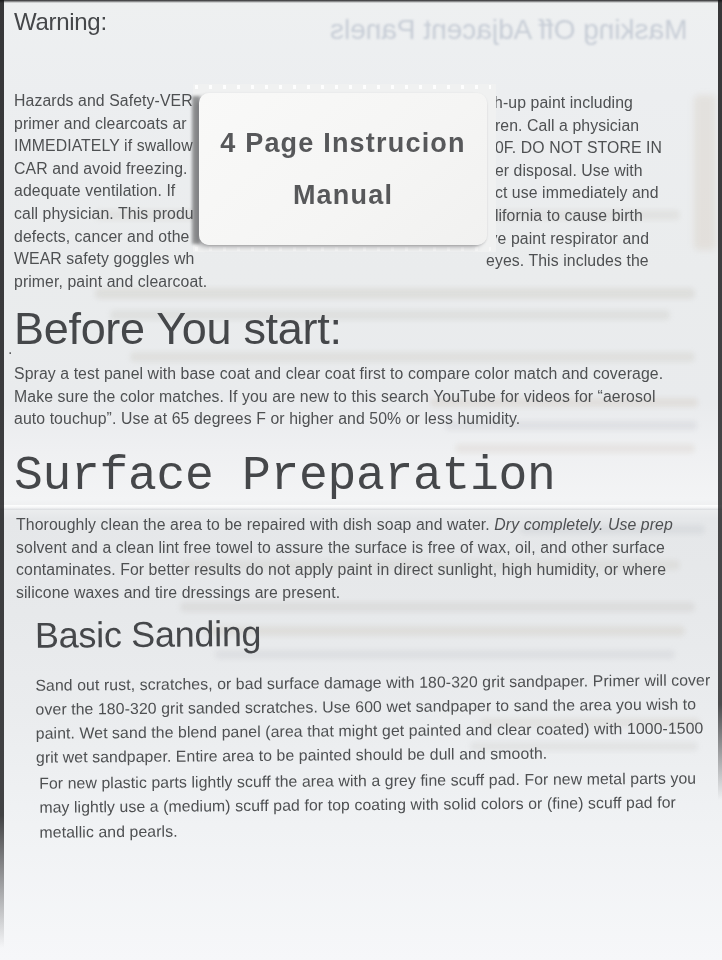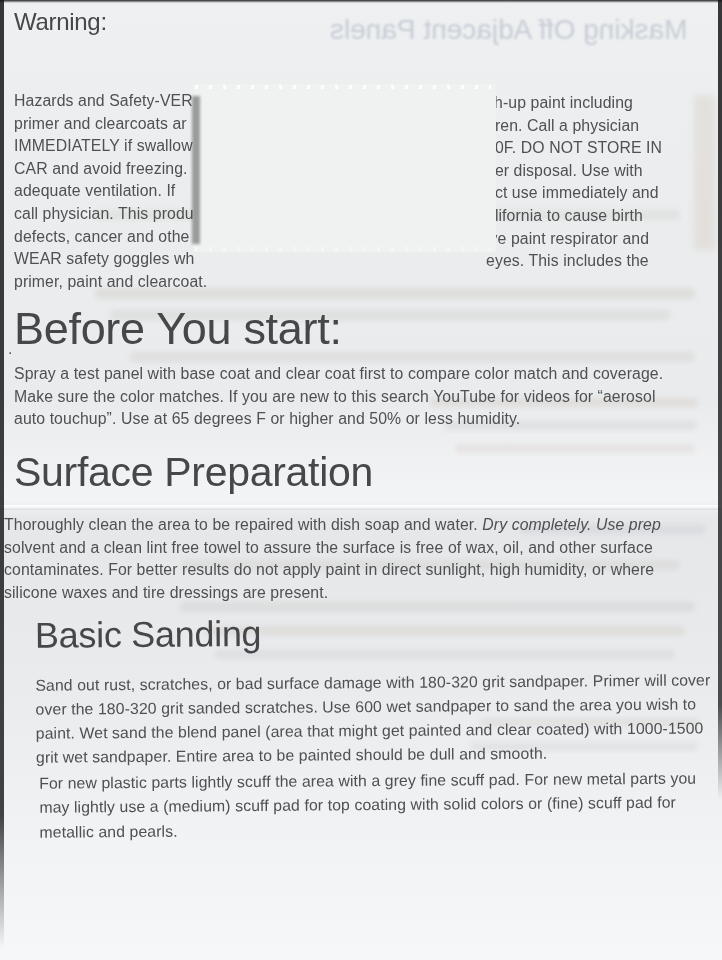--- a/index.html
+++ b/index.html
@@ -131,32 +131,36 @@
 uct use immediately and
 alifornia to cause birth
 ive paint respirator and
 eyes. This includes the</div>
 
   <div class="sticker-backing">
     <div class="perf" style="top:1px;"></div>
     <div class="perf" style="bottom:1px;opacity:0.45;"></div>
   </div>
   <div class="sticker-shadow"></div>
+  <div class="sticker-label">
+    <div class="sticker-line">4 Page Instrucion</div>
+    <div class="sticker-line">Manual</div>
+  </div>
 
   <div class="abs heading" style="left:14px;top:303px;font-size:45px;">Before You start:</div>
 
   <div class="abs stray" style="left:8px;top:340px;">.</div>
 
   <div class="abs bodytext" style="left:14px;top:363px;width:702px;">Spray a test panel with base coat and clear coat first to compare color match and coverage.
 Make sure the color matches.  If you are new to this search YouTube for videos for “aerosol
 auto touchup”.  Use at 65 degrees F or higher and 50% or less humidity.</div>
 
-  <div class="abs heading" style="left:14px;top:449px;font-size:41px;">Surface Preparation</div>
+  <div class="abs heading" style="left:14px;top:449px;font-size:48px;font-family:Liberation Mono, monospace;">Surface Preparation</div>
 
-  <div class="abs bodytext" style="left:4px;top:514px;width:706px;"><span>Thoroughly clean the area to be repaired with dish soap and water.  </span><em class="ital">Dry completely. Use prep</em><span>
+  <div class="abs bodytext" style="left:16px;top:514px;width:706px;"><span>Thoroughly clean the area to be repaired with dish soap and water.  </span><em class="ital">Dry completely. Use prep</em><span>
 solvent and a clean lint free towel to assure the surface is free of wax, oil, and other surface
 contaminates. For better results do not apply paint in direct sunlight, high humidity, or where
 silicone waxes and tire dressings are present.</span></div>
 
   <div class="abs tilt" style="left:0;top:0;width:722px;height:960px;z-index:2;">
     <div class="abs heading" style="left:30px;top:615px;font-size:36px;">Basic Sanding</div>
 
     <div class="abs bodytext" style="left:30px;top:674px;width:690px;line-height:24px;">Sand out rust, scratches, or bad surface damage with 180-320 grit sandpaper. Primer will cover
 over the 180-320 grit sanded scratches. Use 600 wet sandpaper to sand the area you wish to
 paint. Wet sand the blend panel (area that might get painted and clear coated) with 1000-1500

